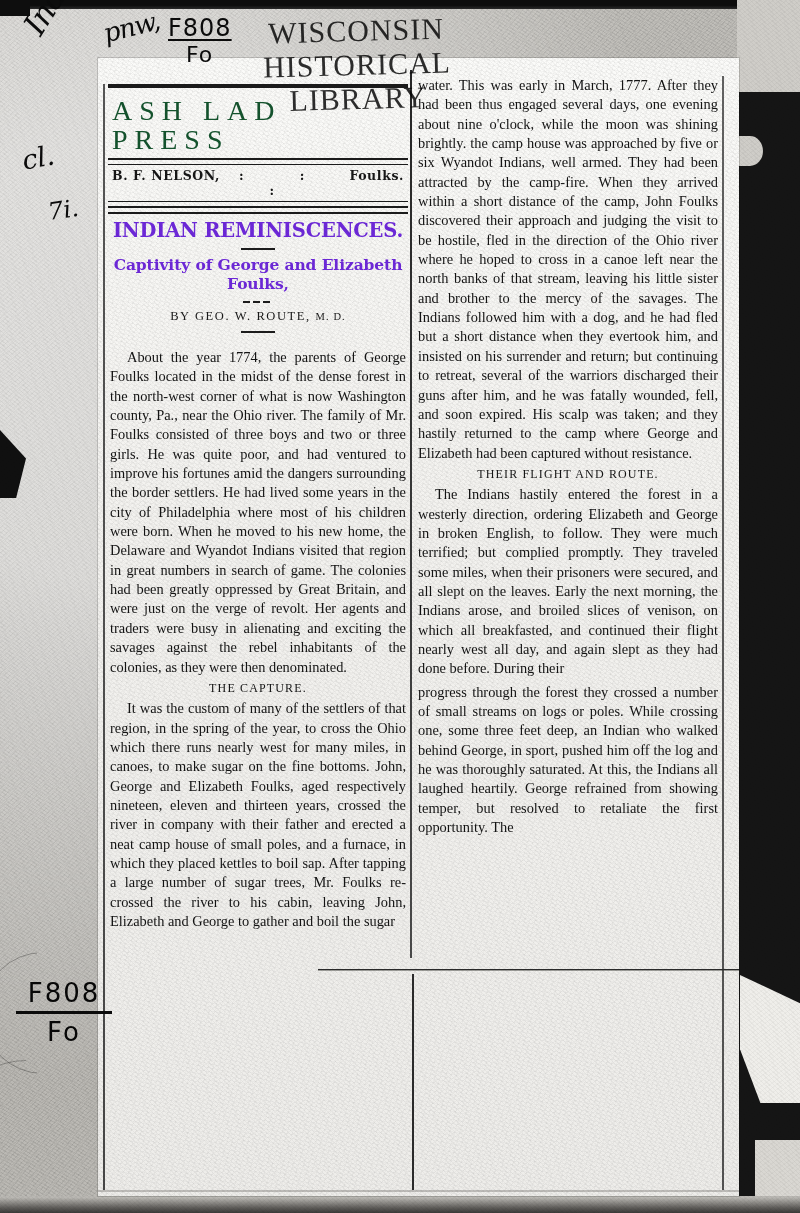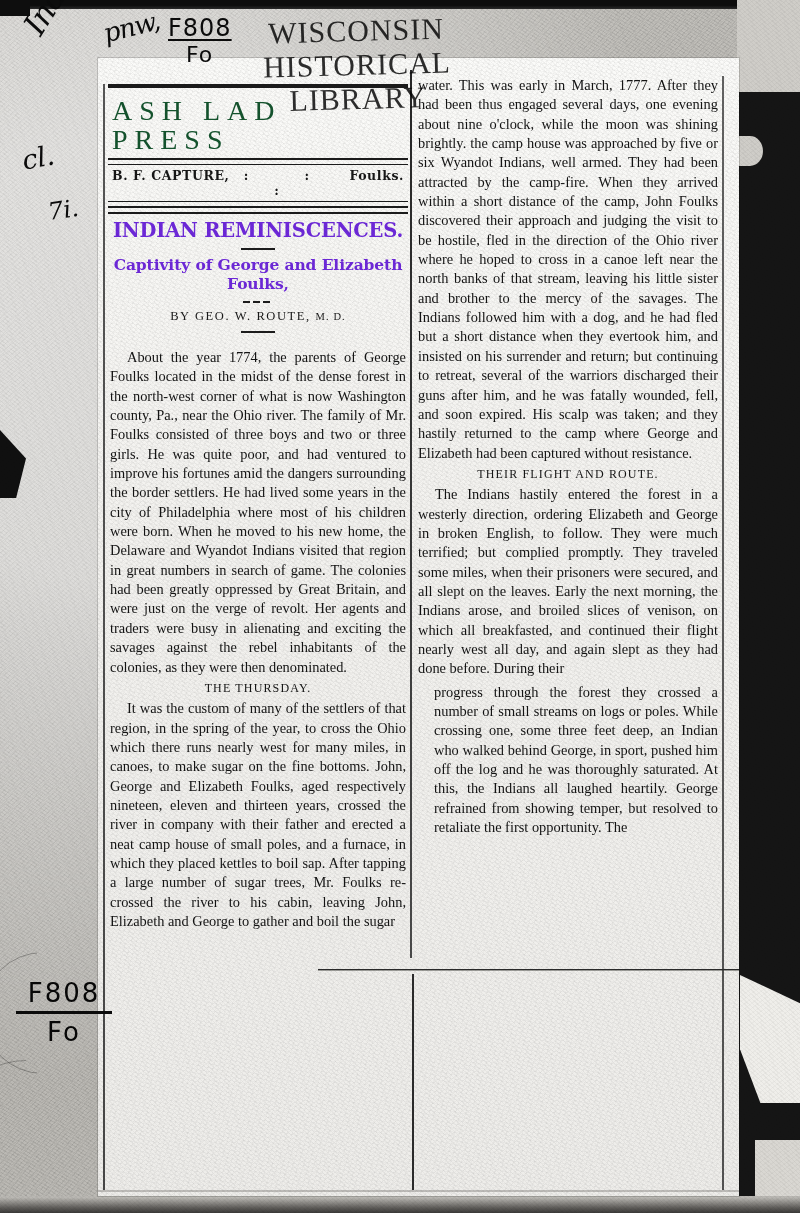--- a/index.html
+++ b/index.html
@@ -203,21 +203,21 @@
   <div id="col-rule-b"></div>
 
   <div id="masthead">
     <div class="rule rule-thick"></div>
     <div class="rule-gap"></div>
     <div id="paper-name">ASH LAD PRESS</div>
     <div class="rule rule-med"></div>
     <div class="rule-gap"></div>
     <div class="rule rule-thin"></div>
     <div id="editor-line">
-      <span id="editor-name">B. F. CAPTURE,</span>
+      <span id="editor-name">B. F. NELSON,</span>
       <span id="editor-dots">:  :  :</span>
       <span id="editor-role">Foulks.</span>
     </div>
     <div class="rule rule-thin"></div>
     <div class="rule-gap"></div>
     <div class="rule rule-thin"></div>
     <div class="rule rule-thin"></div>
     <div class="rule-gap"></div>
     <div class="rule rule-med"></div>
   </div>
@@ -229,29 +229,29 @@
     <div class="mini-rule dotted"></div>
     <div id="byline">
       <span>BY GEO. W. ROUTE,</span>
       <span class="small">M. D.</span>
     </div>
     <div class="mini-rule"></div>
   </div>
 
   <div class="col" id="col-left">
     <p class="indent">About the year 1774, the parents of George Foulks located in the midst of the dense forest in the north-west corner of what is now Washington county, Pa., near the Ohio river. The family of Mr. Foulks consisted of three boys and two or three girls. He was quite poor, and had ventured to improve his fortunes amid the dangers surrounding the border settlers. He had lived some years in the city of Philadelphia where most of his children were born. When he moved to his new home, the Delaware and Wyandot Indians visited that region in great numbers in search of game. The colonies had been greatly oppressed by Great Britain, and were just on the verge of revolt. Her agents and traders were busy in alienating and exciting the savages against the rebel inhabitants of the colonies, as they were then denominated.</p>
-    <div class="sectionhead">THE THURSDAY.</div>
+    <div class="sectionhead">THE CAPTURE.</div>
     <p class="indent">It was the custom of many of the settlers of that region, in the spring of the year, to cross the Ohio which there runs nearly west for many miles, in canoes, to make sugar on the fine bottoms. John, George and Elizabeth Foulks, aged respectively nineteen, eleven and thirteen years, crossed the river in company with their father and erected a neat camp house of small poles, and a furnace, in which they placed kettles to boil sap. After tapping a large number of sugar trees, Mr. Foulks re-crossed the river to his cabin, leaving John, Elizabeth and George to gather and boil the sugar</p>
   </div>
 
   <div class="col" id="col-right">
     <p>water. This was early in March, 1777. After they had been thus engaged several days, one evening about nine o'clock, while the moon was shining brightly. the camp house was approached by five or six Wyandot Indians, well armed. They had been attracted by the camp-fire. When they arrived within a short distance of the camp, John Foulks discovered their approach and judging the visit to be hostile, fled in the direction of the Ohio river where he hoped to cross in a canoe left near the north banks of that stream, leaving his little sister and brother to the mercy of the savages. The Indians followed him with a dog, and he had fled but a short distance when they evertook him, and insisted on his surrender and return; but continuing to retreat, several of the warriors discharged their guns after him, and he was fatally wounded, fell, and soon expired. His scalp was taken; and they hastily returned to the camp where George and Elizabeth had been captured without resistance.</p>
     <div class="sectionhead">THEIR FLIGHT AND ROUTE.</div>
     <p class="indent">The Indians hastily entered the forest in a westerly direction, ordering Elizabeth and George in broken English, to follow. They were much terrified; but complied promptly. They traveled some miles, when their prisoners were secured, and all slept on the leaves. Early the next morning, the Indians arose, and broiled slices of venison, on which all breakfasted, and continued their flight nearly west all day, and again slept as they had done before. During their</p>
-    <p style="margin-top:4px;margin-left:16px;">progress through the forest they crossed a number of small streams on logs or poles. While crossing one, some three feet deep, an Indian who walked behind George, in sport, pushed him off the log and he was thoroughly saturated. At this, the Indians all laughed heartily. George refrained from showing temper, but resolved to retaliate the first opportunity. The</p>
+    <p style="margin-top:4px;">progress through the forest they crossed a number of small streams on logs or poles. While crossing one, some three feet deep, an Indian who walked behind George, in sport, pushed him off the log and he was thoroughly saturated. At this, the Indians all laughed heartily. George refrained from showing temper, but resolved to retaliate the first opportunity. The</p>
   </div>
 
   <div id="stamp">
     <div>WISCONSIN</div>
     <div>HISTORICAL</div>
     <div>LIBRARY</div>
   </div>
 
   <div class="hand" id="hw-indian">Indian</div>
   <div class="hand" id="hw-pnw">pnw,</div>

